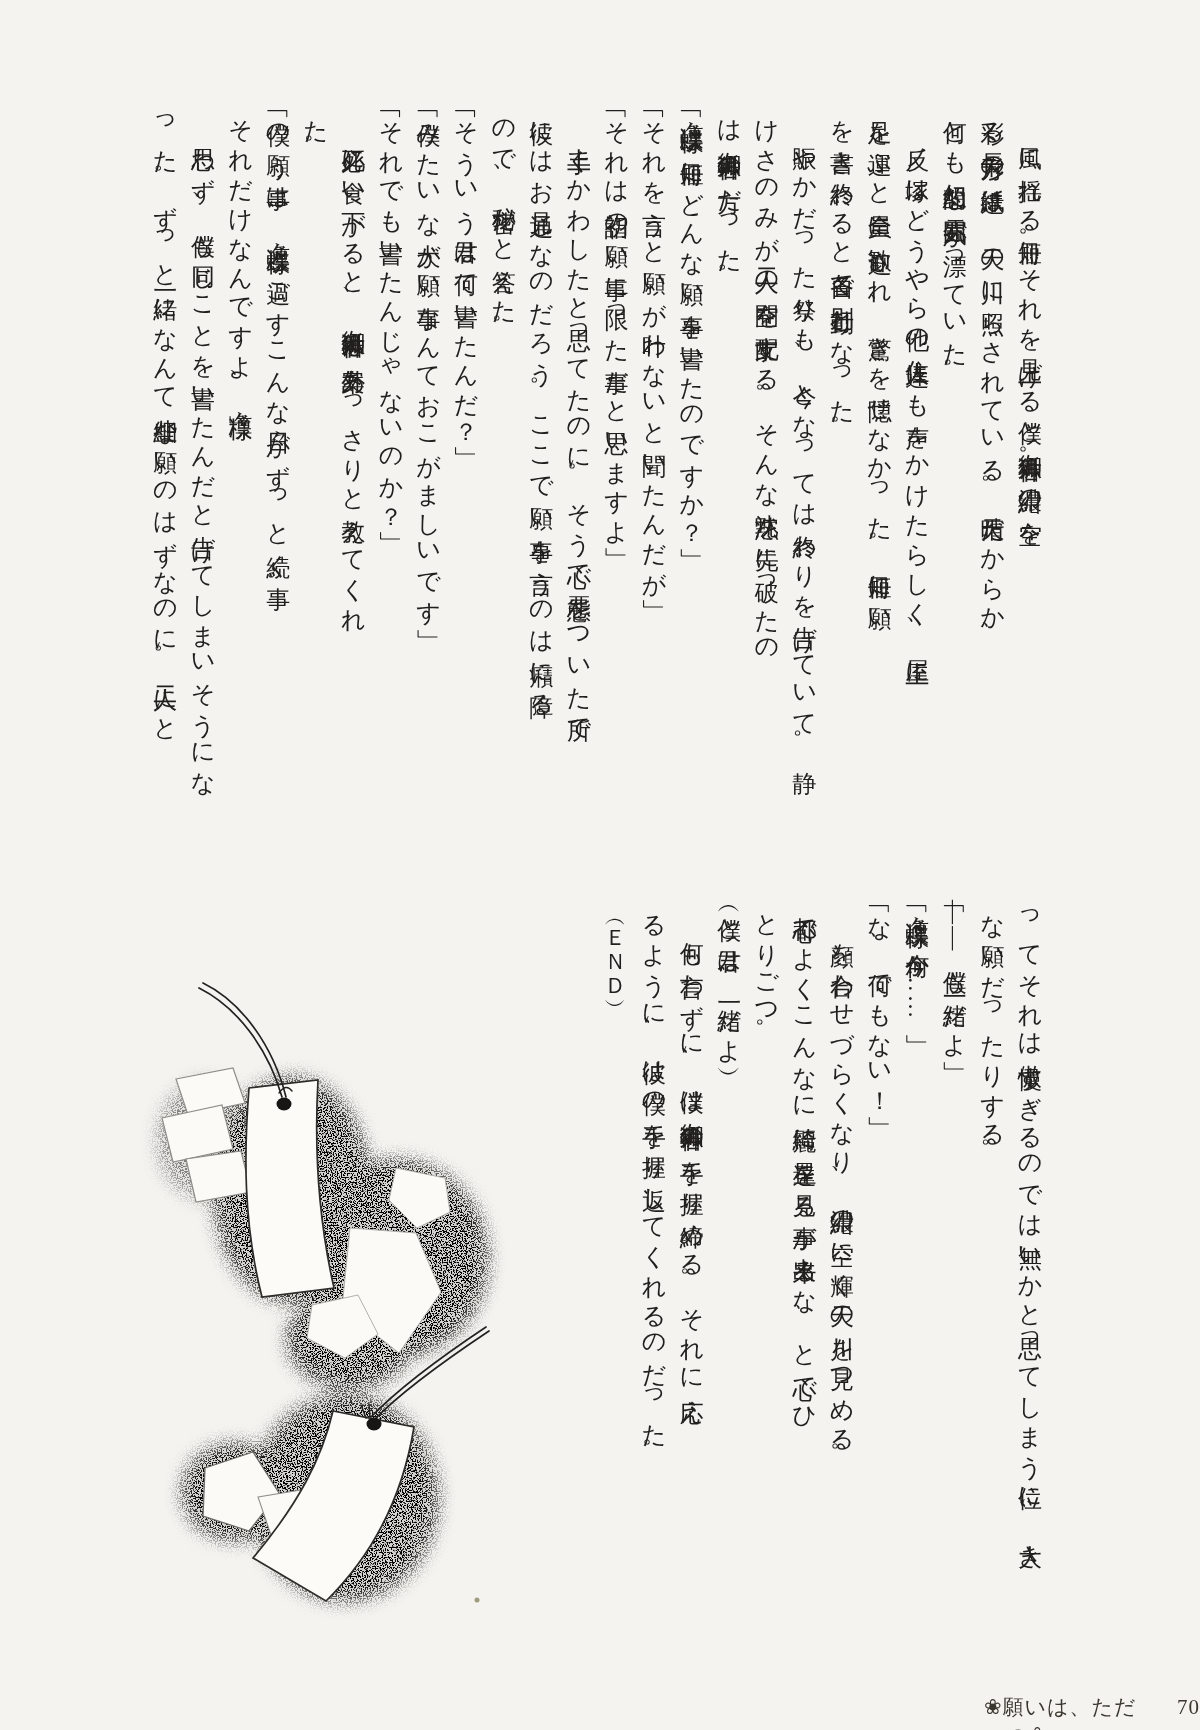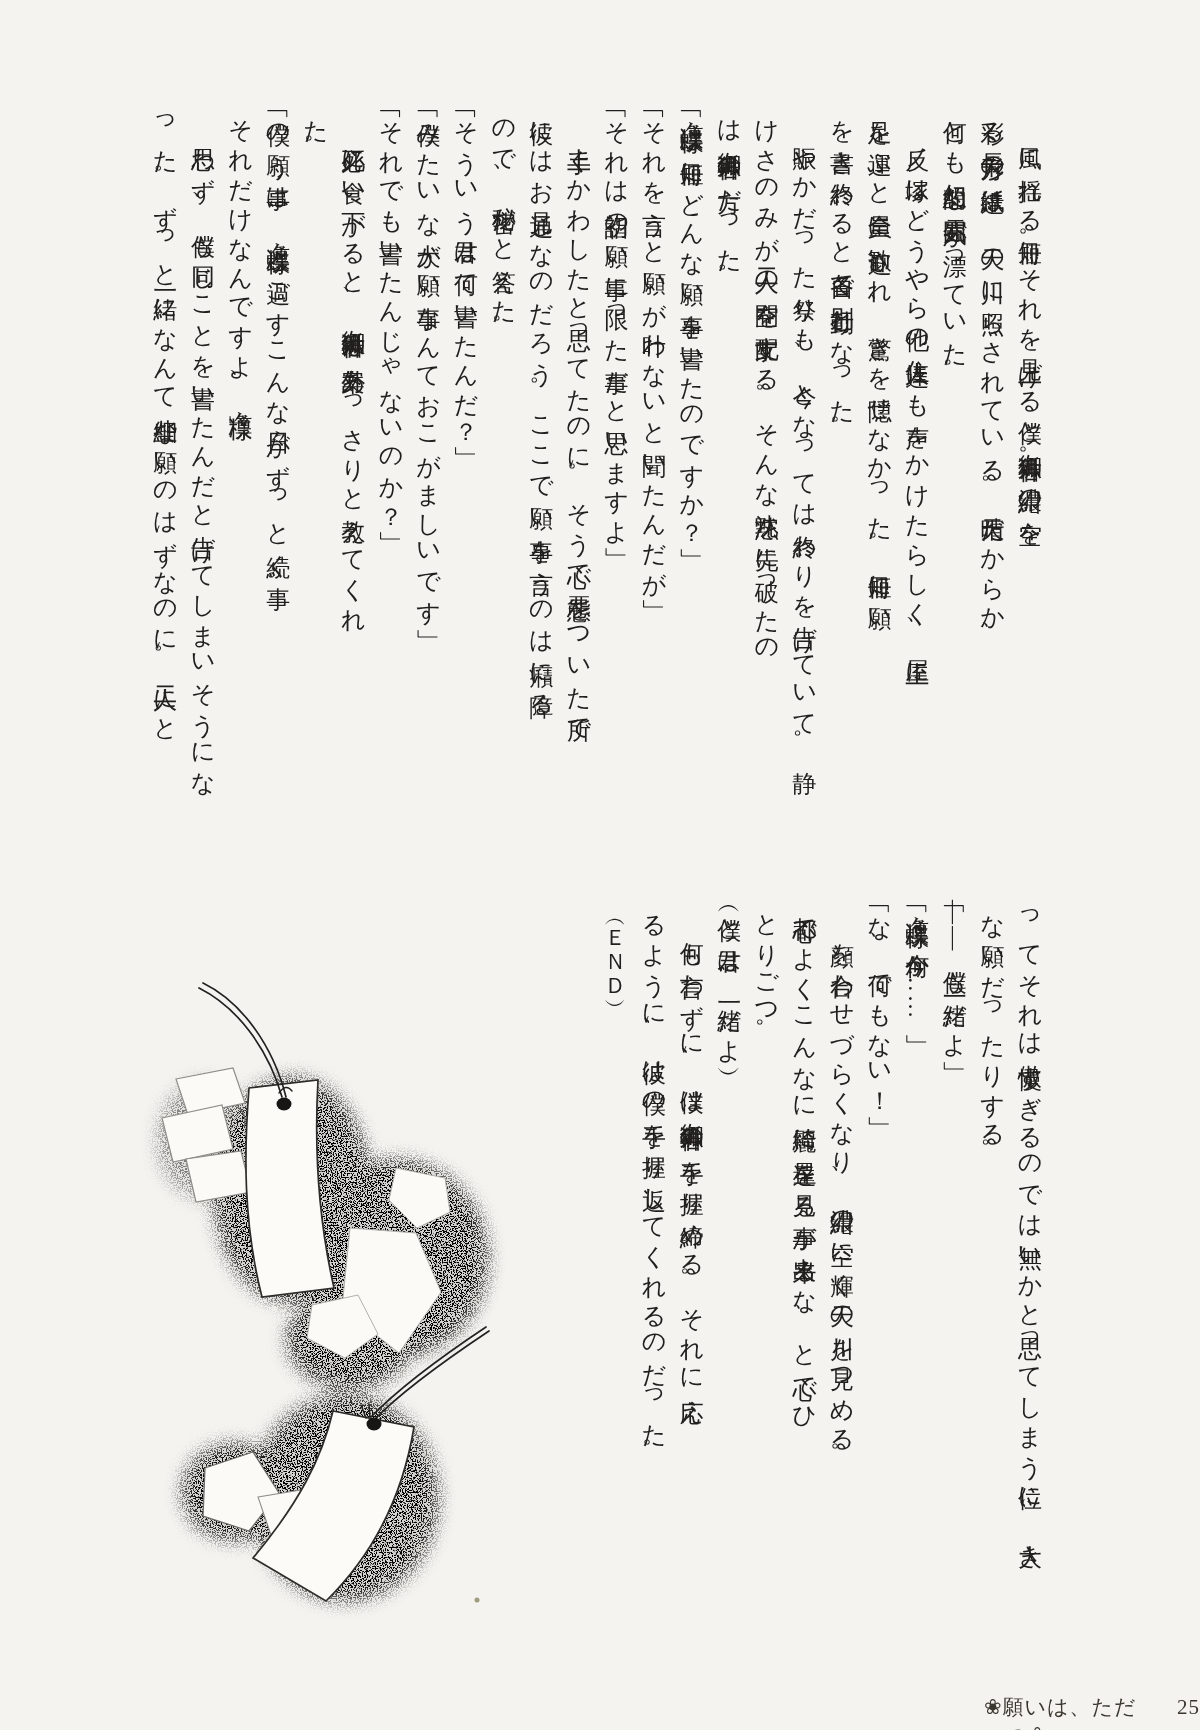--- a/index.html
+++ b/index.html
@@ -165,16 +165,16 @@
     <g fill="#181614">
       <ellipse cx="284" cy="1104" rx="7.5" ry="6.5"></ellipse>
       <ellipse cx="374" cy="1424" rx="7.5" ry="6.5"></ellipse>
     </g>
 
     <circle cx="477" cy="1600" r="2.5" fill="#8a8560" opacity="0.8"></circle>
   </svg>
 
   <div class="footer">
     <span>❀願いは、ただ一つ❀</span>
-    <span>25</span>
+    <span>70</span>
   </div>
 
 </div>
 
 </body></html>

